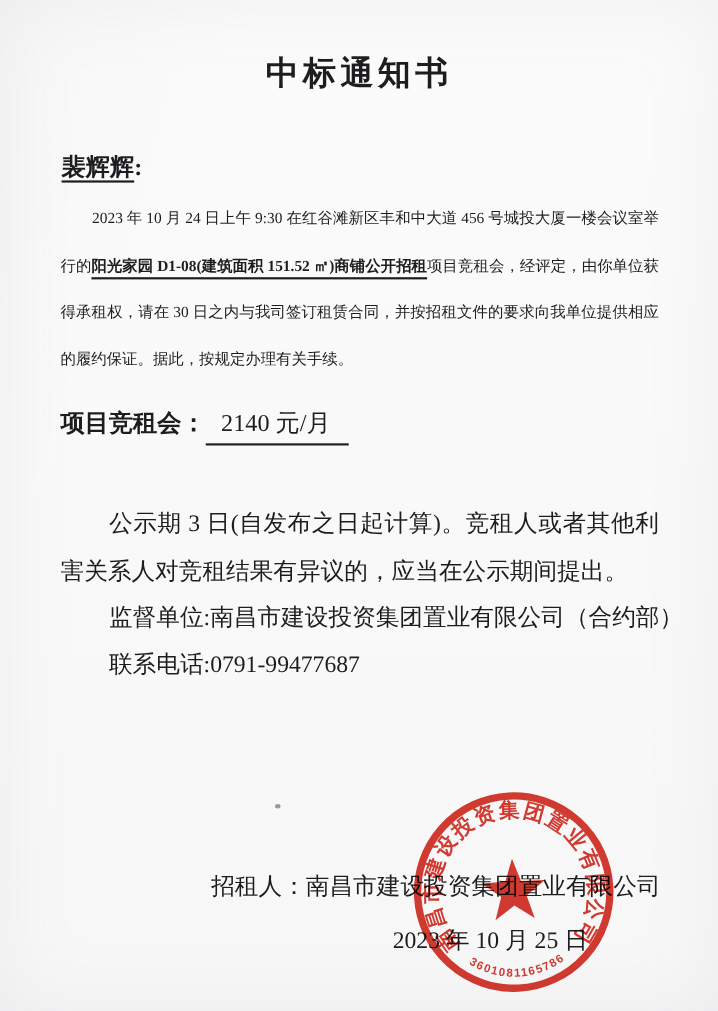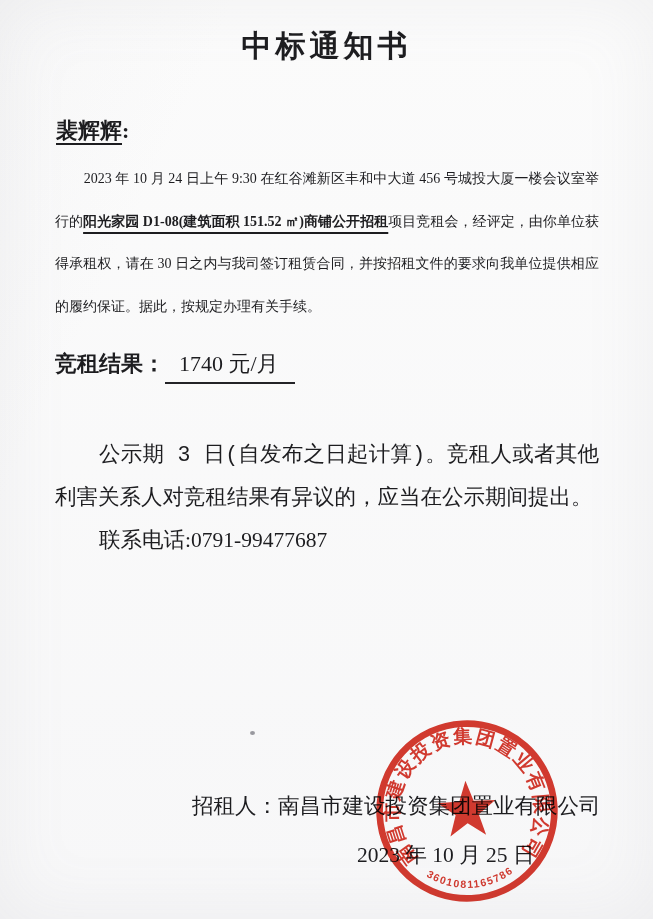--- a/index.html
+++ b/index.html
@@ -11,21 +11,21 @@
     overflow: hidden;
     background:
       linear-gradient(115deg, rgba(210,210,215,0.10), rgba(255,255,255,0) 22%),
       linear-gradient(0deg, #f7f7f8, #fbfbfb);
     box-shadow: inset 0 0 70px rgba(150,150,160,0.10);
     color: #1d1d20;
     font-family: "Liberation Serif", "DejaVu Serif", serif;
   }
   .title {
     margin: 0;
-    padding-top: 26px;
+    padding-top: 47px;
     text-align: center;
     font-size: 30px;
     line-height: 40px;
     font-weight: 700;
     letter-spacing: 4px;
   }
   .addressee {
     margin: 50px 0 12px 56px;
     font-size: 22px;
     line-height: 30px;
@@ -62,21 +62,20 @@
   }
   .body-block {
     margin: 50px 54px 0 55px;
     font-size: 21.5px;
     line-height: 42.5px;
   }
   .body-block p {
     margin: 0;
     text-align: justify;
     text-indent: 2.05em;
-    font-family: Liberation Mono, monospace;
   }
   .ind {
     text-indent: 2.05em;
     white-space: nowrap;
   }
   .sig-lessor {
     position: absolute;
     left: 192px;
     top: 785px;
     font-size: 21.5px;
@@ -125,24 +124,25 @@
 <body>
 
 <div class="page">
 
   <h1 class="title">中标通知书</h1>
 
   <div class="addressee"><span class="addr-name">裴辉辉</span><span>:</span></div>
 
   <p class="body-text"><span>2023 年 10 月 24 日上午 9:30 在红谷滩新区丰和中大道 456 号城投大厦一楼会议室举行的</span><span class="hl">阳光家园 D1-08(建筑面积 151.52 ㎡)商铺公开招租</span><span>项目竞租会，经评定，由你单位获得承租权，请在 30 日之内与我司签订租赁合同，并按招租文件的要求向我单位提供相应的履约保证。据此，按规定办理有关手续。</span></p>
 
-  <div class="result"><span class="result-label">竞租结果：</span><span class="result-value">1740 元/月</span></div>
+  <div class="result"><span class="result-label">项目竞租会：</span><span class="result-value">2140 元/月</span></div>
 
   <div class="body-block">
     <p>公示期 3 日(自发布之日起计算)。竞租人或者其他利害关系人对竞租结果有异议的，应当在公示期间提出。</p>
+    <div class="ind">监督单位:南昌市建设投资集团置业有限公司（合约部）</div>
     <div class="ind">联系电话:0791-99477687</div>
   </div>
 
   <div class="sig-lessor">招租人：南昌市建设投资集团置业有限公司</div>
   <div class="sig-date">2023 年 10 月 25 日</div>
 
   <div class="speck"></div>
 
   <svg class="seal" viewBox="0 0 200 200" width="190" height="190" xmlns="http://www.w3.org/2000/svg">
     <defs>

